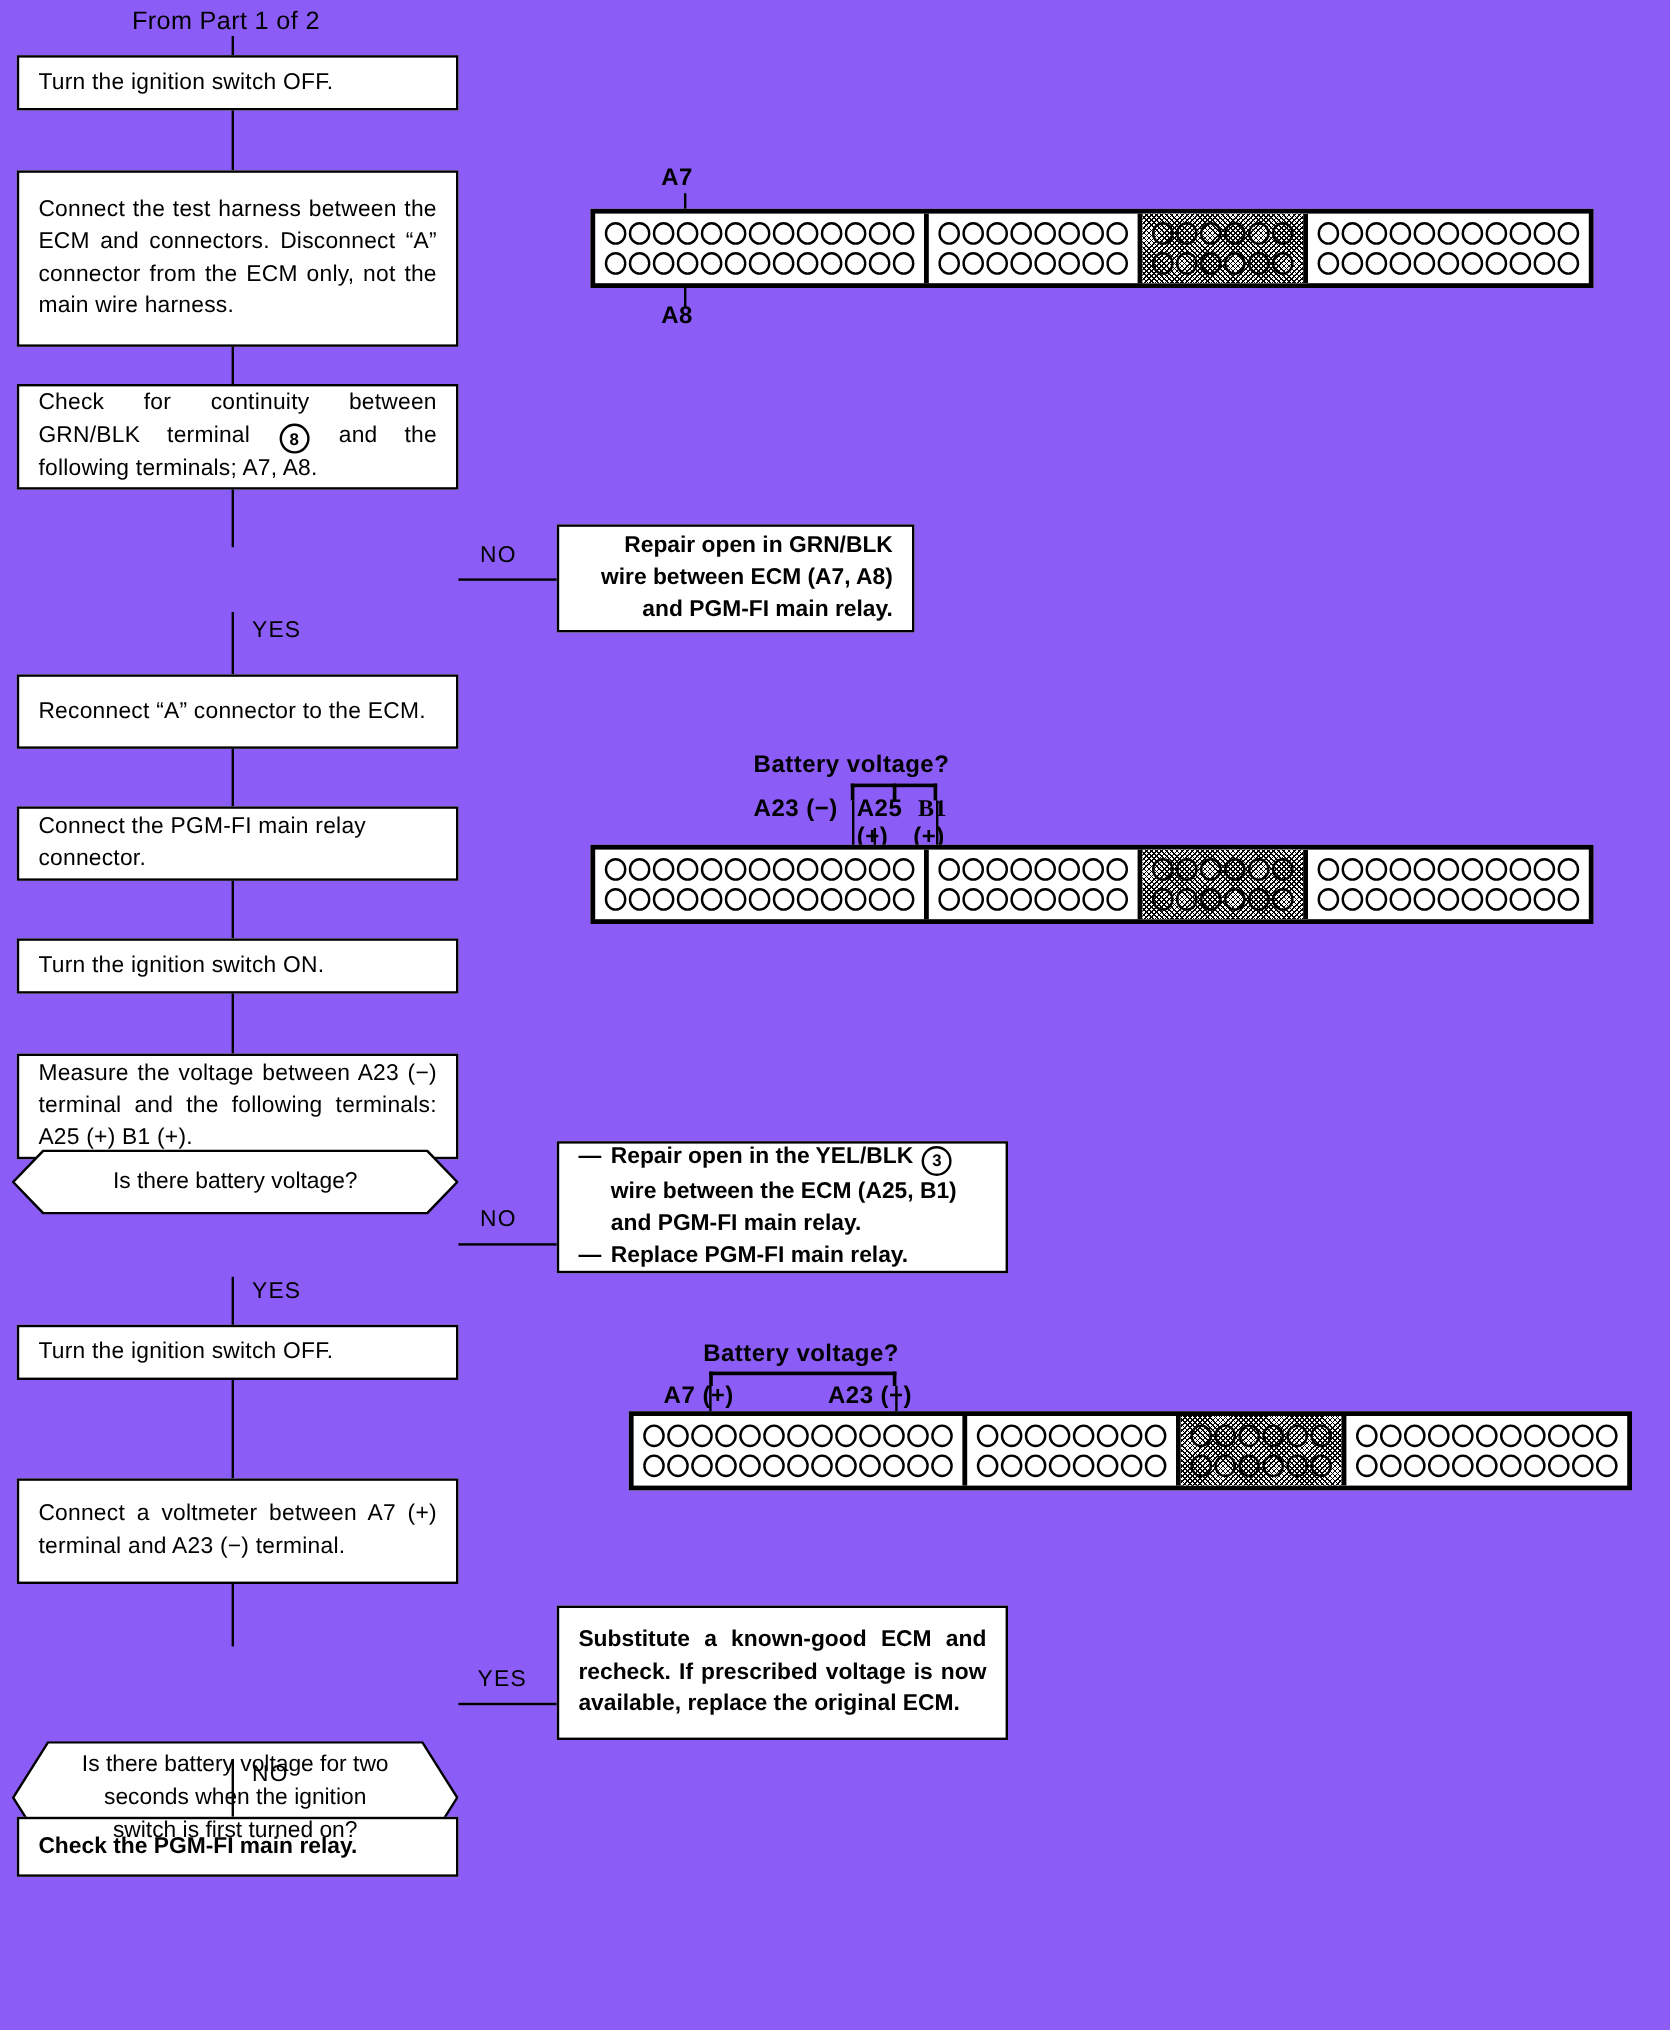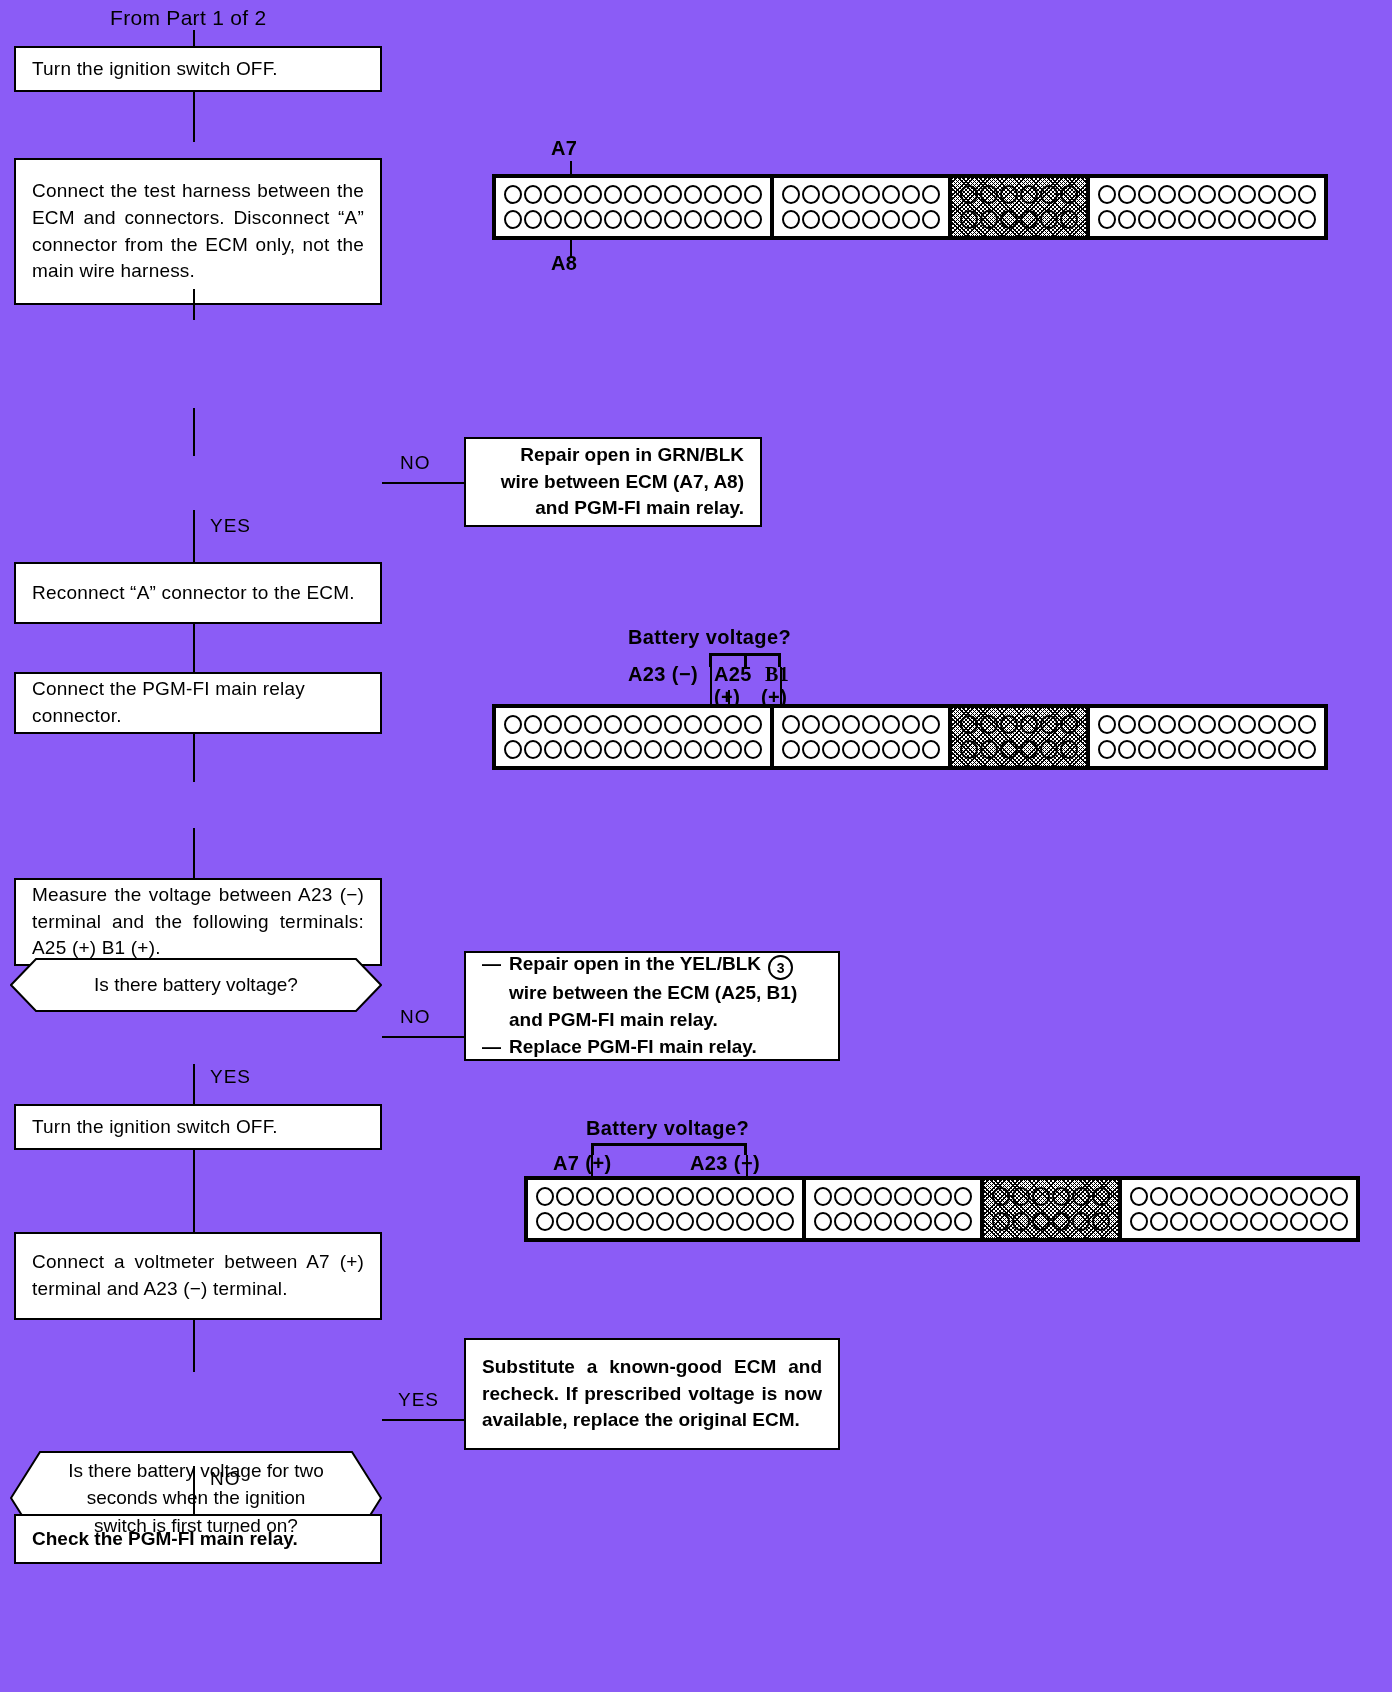--- a/index.html
+++ b/index.html
@@ -171,25 +171,32 @@
 
   <div class="page-head abs" style="left:110px; top:6px;">From Part 1 of 2</div>
 
   <div class="vline" style="left:193px; top:30px; height:16px;"></div>
 
   <div class="fbox abs" style="left:14px; top:46px; width:368px; height:46px;">
     <span class="txt">Turn the ignition switch OFF.</span>
   </div>
   <div class="vline" style="left:193px; top:92px; height:50px;"></div>
 
-  <div class="fbox just abs" style="left:14px; top:142px; width:368px; height:147px;margin-top:16px;">
+  <div class="fbox just abs" style="left:14px; top:142px; width:368px; height:147px;">
     <span class="txt">Connect the test harness between the ECM and connectors. Disconnect “A” connector from the ECM only, not the main wire harness.</span>
   </div>
   <div class="vline" style="left:193px; top:289px; height:31px;"></div>
 
+  <div class="fbox just abs" style="left:14px; top:320px; width:368px; height:88px;">
+    <span class="txt">
+      <span>Check for continuity between GRN/BLK terminal</span>
+      <span class="circnum">8</span>
+      <span>and the following terminals; A7, A8.</span>
+    </span>
+  </div>
   <div class="vline" style="left:193px; top:408px; height:48px;"></div>
 
 
   <div class="hline" style="left:382px; top:482px; width:82px;"></div>
   <div class="blabel" style="left:400px; top:452px;">NO</div>
 
   <div class="fbox bold abs" style="left:464px; top:437px; width:298px; height:90px;text-align:right;">
     <span class="txt">Repair open in GRN/BLK wire between ECM (A7, A8) and PGM-FI main relay.</span>
   </div>
 
@@ -199,20 +206,23 @@
   <div class="fbox abs" style="left:14px; top:562px; width:368px; height:62px;">
     <span class="txt">Reconnect “A” connector to the ECM.</span>
   </div>
   <div class="vline" style="left:193px; top:624px; height:48px;"></div>
 
   <div class="fbox abs" style="left:14px; top:672px; width:368px; height:62px;">
     <span class="txt">Connect the PGM-FI main relay connector.</span>
   </div>
   <div class="vline" style="left:193px; top:734px; height:48px;"></div>
 
+  <div class="fbox abs" style="left:14px; top:782px; width:368px; height:46px;">
+    <span class="txt">Turn the ignition switch ON.</span>
+  </div>
   <div class="vline" style="left:193px; top:828px; height:50px;"></div>
 
   <div class="fbox just abs" style="left:14px; top:878px; width:368px; height:88px;">
     <span class="txt">Measure the voltage between A23 (−) terminal and the following terminals: A25 (+) B1 (+).</span>
   </div>
   <div class="vline" style="left:193px; top:966px; height:44px;"></div>
 
   <div class="hex abs" style="left:10px; top:958px; width:372px; height:54px;">
     <svg class="hexshape" viewBox="0 0 372 54" preserveAspectRatio="none">
       <polygon points="26,1 346,1 371,27 346,53 26,53 1,27" fill="#fff" stroke="#000" stroke-width="2"></polygon>

